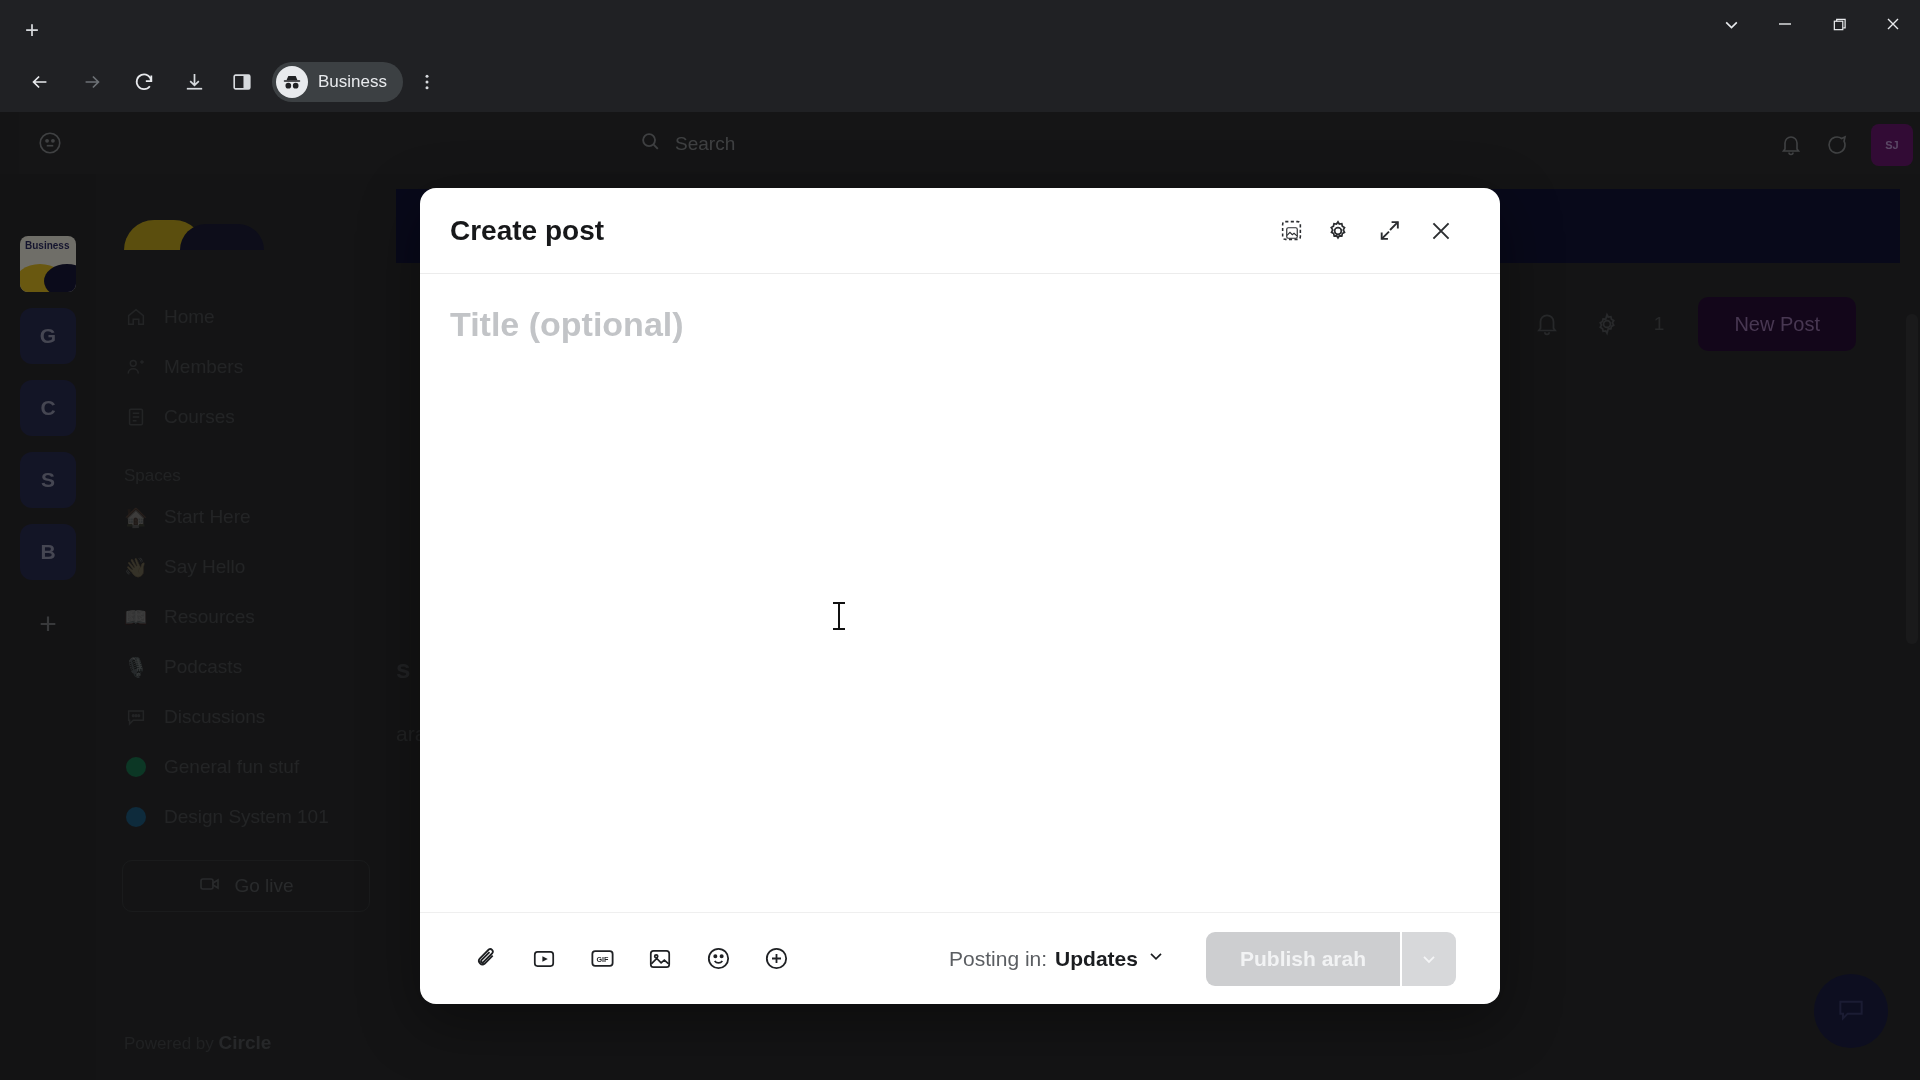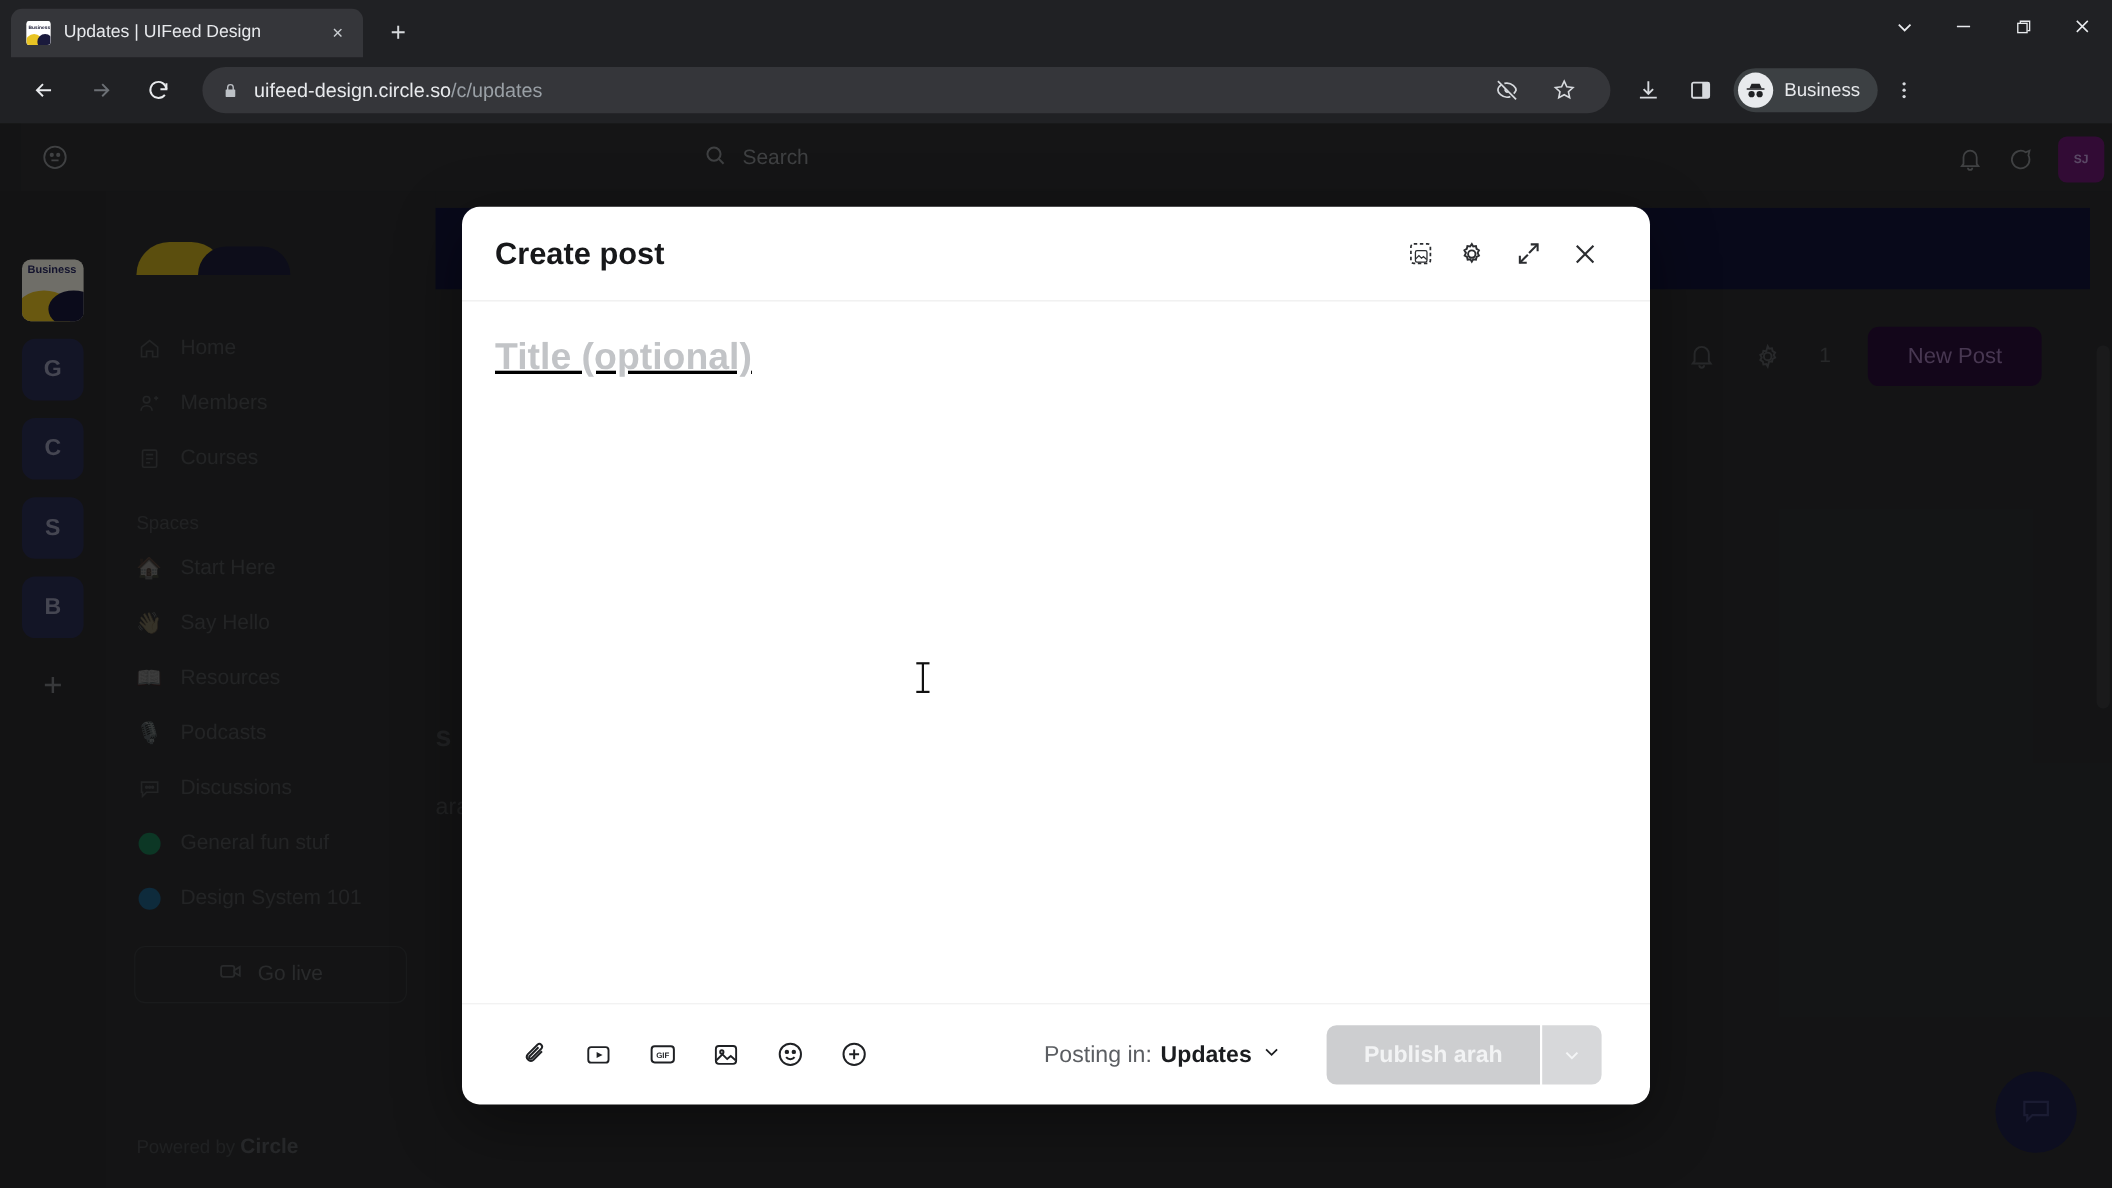--- a/index.html
+++ b/index.html
@@ -260,21 +260,20 @@
   .modal-title {
     font-size: 28px; font-weight: 700; color: #17181a;
   }
   .modal-hdr-actions {
     margin-left: auto; display: flex; align-items: center; gap: 26px;
   }
   .mh-ico { color: #2b2d30; display: flex; align-items: center; justify-content: center; }
   .modal-body {
     flex: 1; padding: 30px 18px 0 30px; position: relative;
     cursor: text;
-    text-decoration: underline;
   }
   .ph-title {
     font-size: 34px; font-weight: 700; color: #c2c4c7;
     line-height: 1.2; margin-bottom: 18px;
   }
   .ph-body {
     font-size: 22px; color: #bcbec1;
   }
   .caret {
     position: absolute; left: 418px; top: 329px;
@@ -315,32 +314,20 @@
     display: flex; align-items: center; justify-content: center;
     color: #f4f5f6;
   }
 </style>
 </head>
 <body>
 
 <div class="browser-chrome">
 
   <div class="tabstrip">
-    <div class="tab">
-      <span class="tab-favicon">
-        <svg width="22" height="22" viewBox="0 0 22 22">
-          <rect width="22" height="22" fill="#ffffff"></rect>
-          <text x="2" y="7" font-size="4.4" font-family="Liberation Sans" font-weight="bold" fill="#14142e">Business</text>
-          <circle cx="7" cy="20" r="8" fill="#e8c424"></circle>
-          <circle cx="17" cy="19" r="7" fill="#1a1a3c"></circle>
-        </svg>
-      </span>
-      <span class="tab-title">Updates | UIFeed Design</span>
-      <span class="tab-close">×</span>
-    </div>
     <div class="new-tab-btn">+</div>
 
     <div class="win-controls">
       <div class="win-btn">
         <svg width="17" height="17" viewBox="0 0 16 16" fill="none" stroke="currentColor" stroke-width="1.5">
             <path d="M3 6l5 5 5-5"></path>
           </svg>
       </div>
       <div class="win-btn">
         <svg width="16" height="16" viewBox="0 0 16 16" stroke="currentColor" stroke-width="1.4">
@@ -372,42 +359,20 @@
           <path d="M5 12h14M13 6l6 6-6 6"></path>
         </svg>
     </div>
     <div class="nav-btn">
       <svg width="22" height="22" viewBox="0 0 24 24" fill="none" stroke="currentColor" stroke-width="1.9">
         <path d="M20 11a8 8 0 1 0-1.6 5.6"></path>
           <path d="M20 5v6h-6"></path>
       </svg>
     </div>
 
-    <div class="omnibox">
-      <span class="lock">
-        <svg width="15" height="15" viewBox="0 0 24 24" fill="currentColor">
-          <path d="M12 2a5 5 0 0 0-5 5v3H6a1 1 0 0 0-1 1v9a1 1 0 0 0 1 1h12a1 1 0 0 0 1-1v-9a1 1 0 0 0-1-1h-1V7a5 5 0 0 0-5-5zm0 2a3 3 0 0 1 3 3v3H9V7a3 3 0 0 1 3-3z"></path>
-        </svg>
-      </span>
-      <span class="url"><span>uifeed-design.circle.so</span><span class="dim">/c/updates</span></span>
-      <span class="omni-right">
-        <span class="tb-icon">
-          <svg width="22" height="22" viewBox="0 0 24 24" fill="none" stroke="currentColor" stroke-width="1.7">
-            <path d="M3 3l18 18"></path>
-              <path d="M10.6 10.6a2 2 0 0 0 2.8 2.8"></path>
-            <path d="M9.4 5.3A9.6 9.6 0 0 1 12 5c5 0 9 4.5 9 7a11 11 0 0 1-2.3 3.3M6.2 6.7C3.9 8.2 3 10.6 3 12c0 2.5 4 7 9 7 1.2 0 2.3-.2 3.3-.6"></path>
-          </svg>
-        </span>
-        <span class="tb-icon">
-          <svg width="22" height="22" viewBox="0 0 24 24" fill="none" stroke="currentColor" stroke-width="1.6">
-            <path d="M12 3l2.6 5.6 6.1.7-4.5 4.2 1.2 6-5.4-3-5.4 3 1.2-6L3.3 9.3l6.1-.7z"></path>
-          </svg>
-        </span>
-      </span>
-    </div>
 
     <div class="tb-icon">
       <svg width="23" height="23" viewBox="0 0 24 24" fill="none" stroke="currentColor" stroke-width="1.8">
         <path d="M12 3v11M7.5 10.5L12 15l4.5-4.5"></path>
           <path d="M4 18.5h16"></path>
       </svg>
     </div>
     <div class="tb-icon">
       <svg width="22" height="22" viewBox="0 0 24 24" fill="none" stroke="currentColor" stroke-width="1.8">
         <rect x="3.5" y="4.5" width="17" height="15" rx="1.5"></rect>

